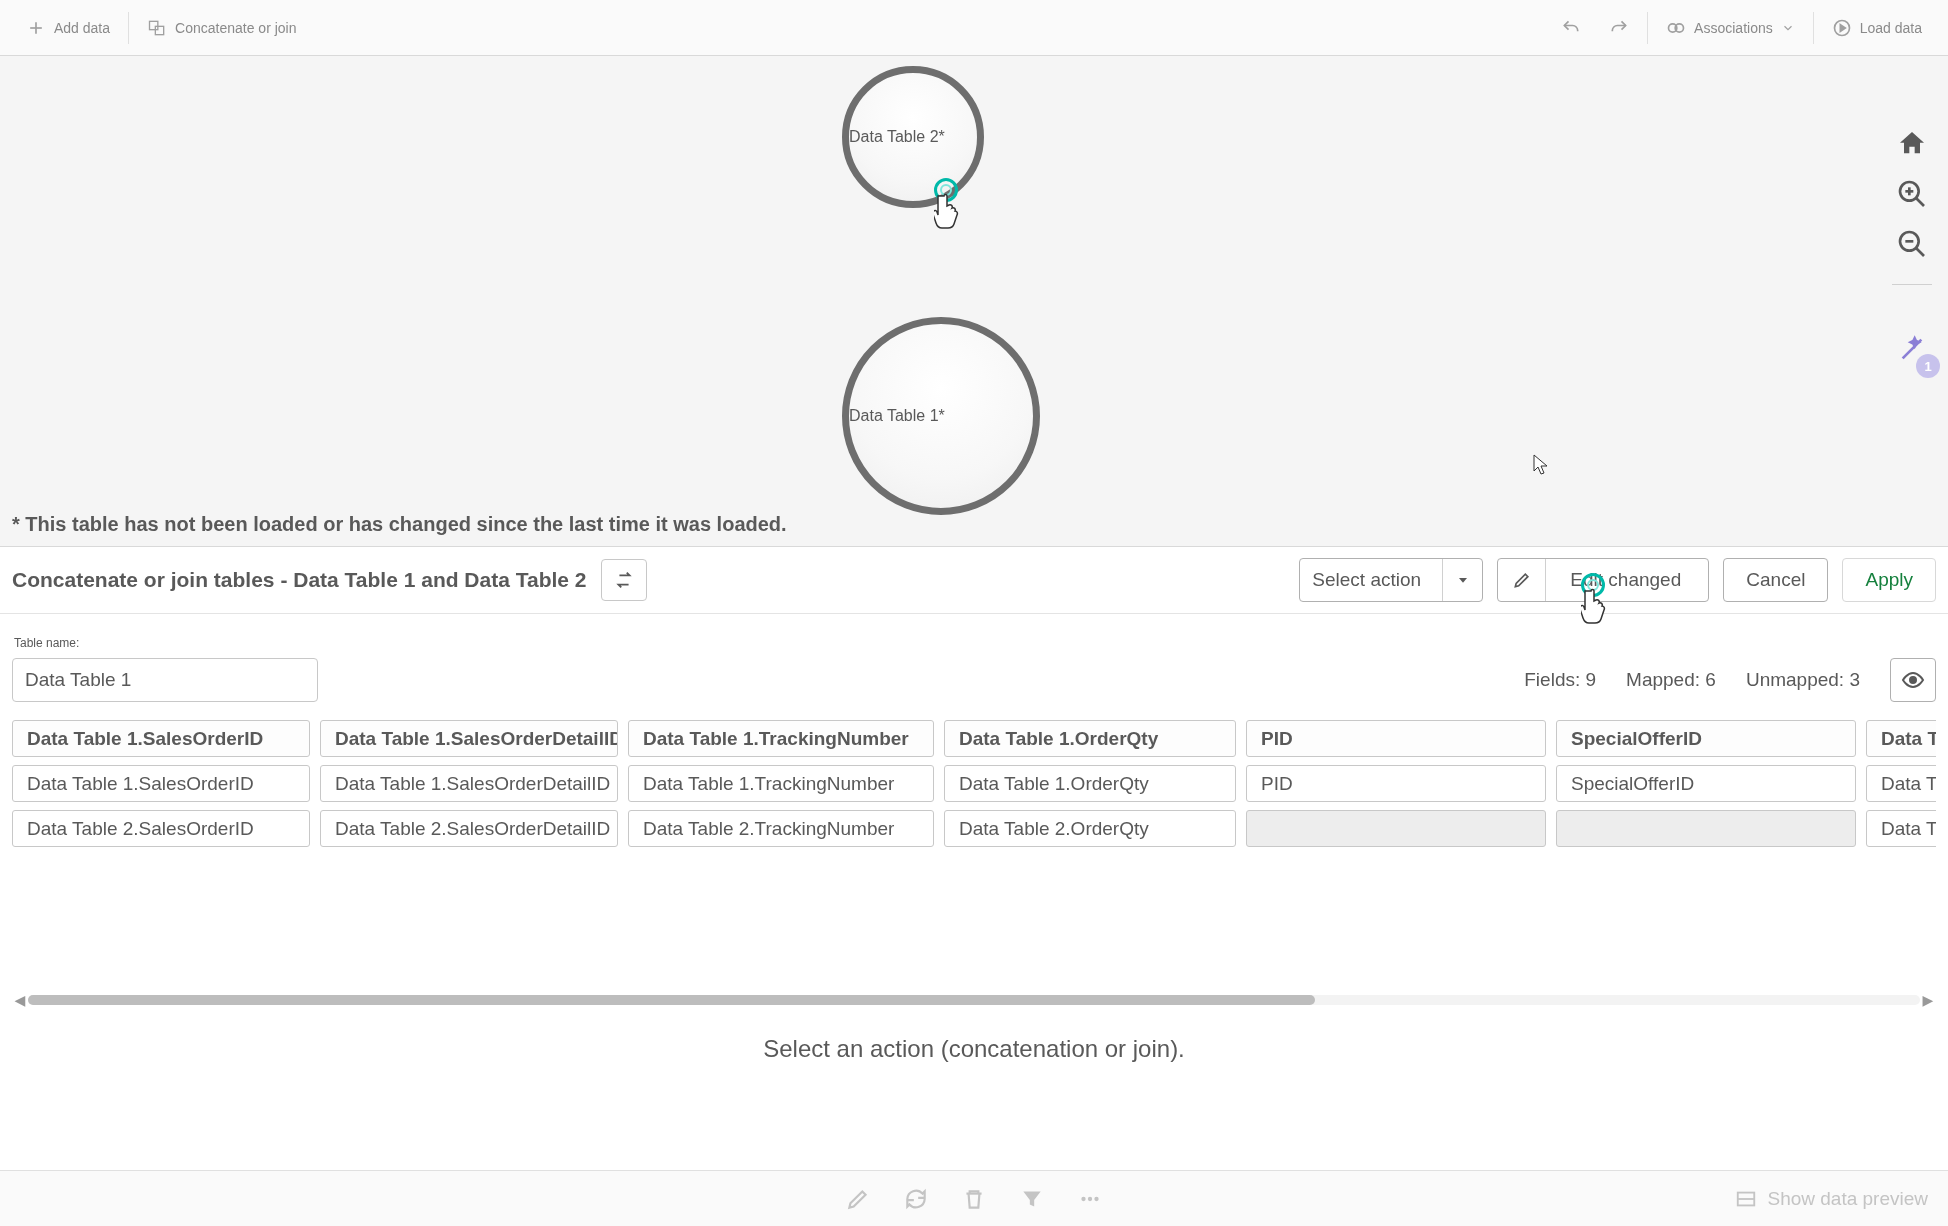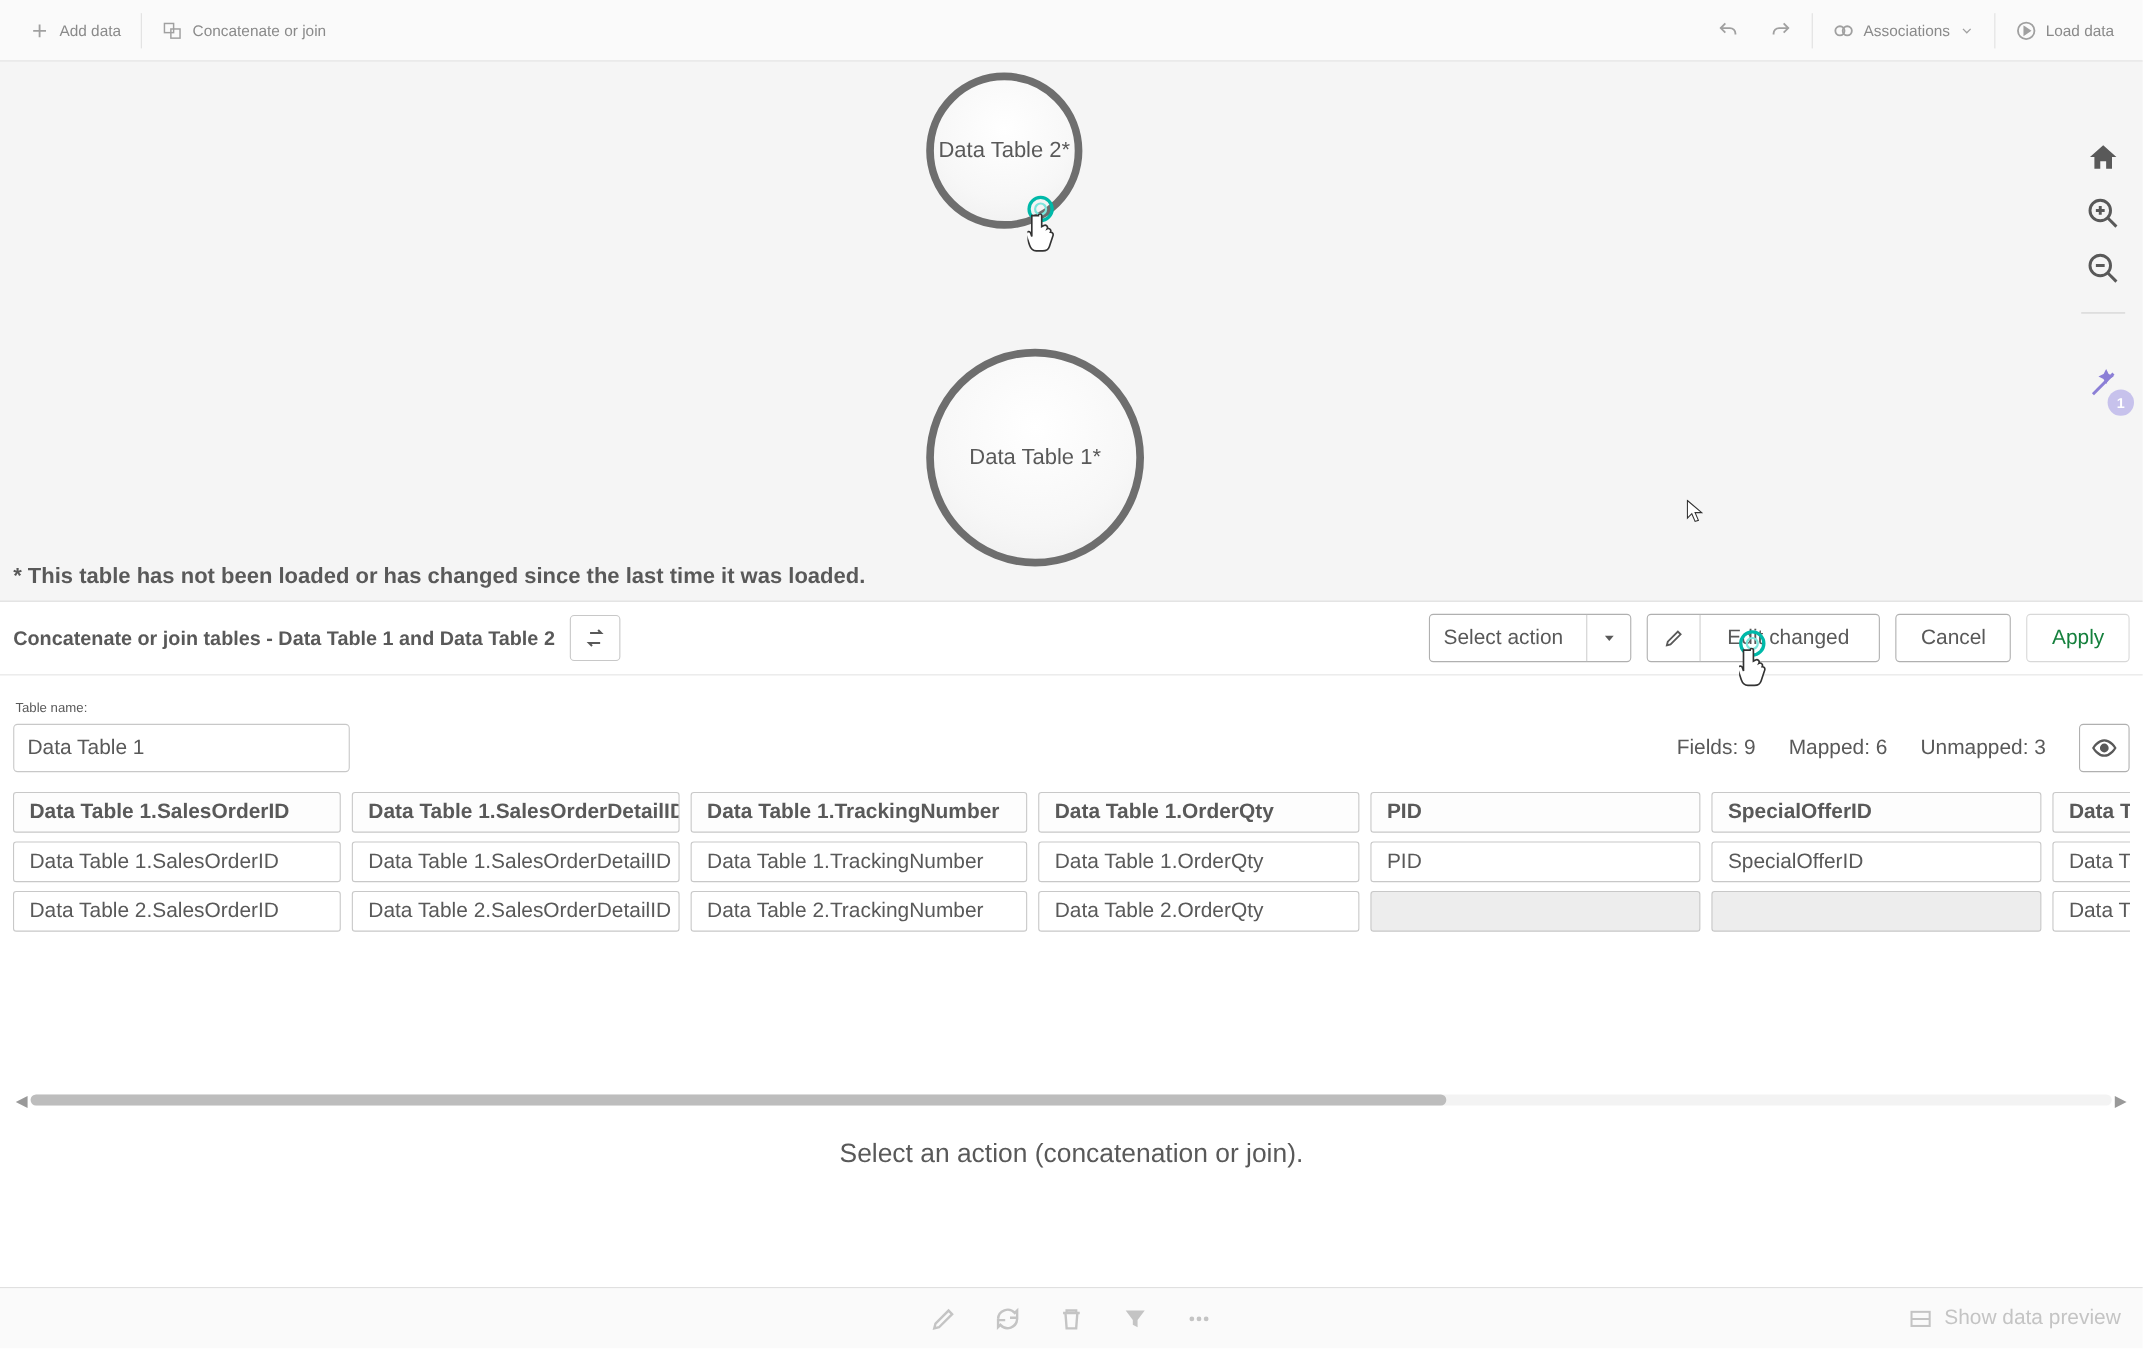--- a/index.html
+++ b/index.html
@@ -43,23 +43,23 @@
     position: relative;
     height: 490px;
     background: #f5f5f5;
   }
   .bubble {
     position: absolute;
     border-radius: 50%;
     background: radial-gradient(circle at 50% 35%, #ffffff 0%, #f7f7f7 60%, #ededed 100%);
     display: flex;
     align-items: center;
-    justify-content: center;
+    justify-content: flex-start;
     color: #595959;
-    font-size: 20px;
+    font-size: 16px;
   }
   .bubble.b1 {
     width: 142px; height: 142px;
     left: 842px; top: 10px;
     border: 7px solid #6e6e6e;
   }
   .bubble.b2 {
     width: 198px; height: 198px;
     left: 842px; top: 261px;
     border: 7px solid #6e6e6e;
@@ -126,21 +126,21 @@
   .action-bar {
     height: 68px;
     border-top: 1px solid #d9d9d9;
     border-bottom: 1px solid #e4e4e4;
     display:flex;
     align-items:center;
     padding: 0 12px;
     gap: 14px;
     position: relative;
   }
-  .action-title { font-size: 18px; font-weight:700; color:#595959; }
+  .action-title { font-size: 21px; font-weight:700; color:#595959; }
   .swap-btn {
     width: 46px; height:42px;
     border:1px solid #c8c8c8;
     border-radius:4px;
     display:flex; align-items:center; justify-content:center;
     background:#fff;
   }
   .flex-spacer { flex: 1; }
   .select-action {
     width: 184px; height:44px;

